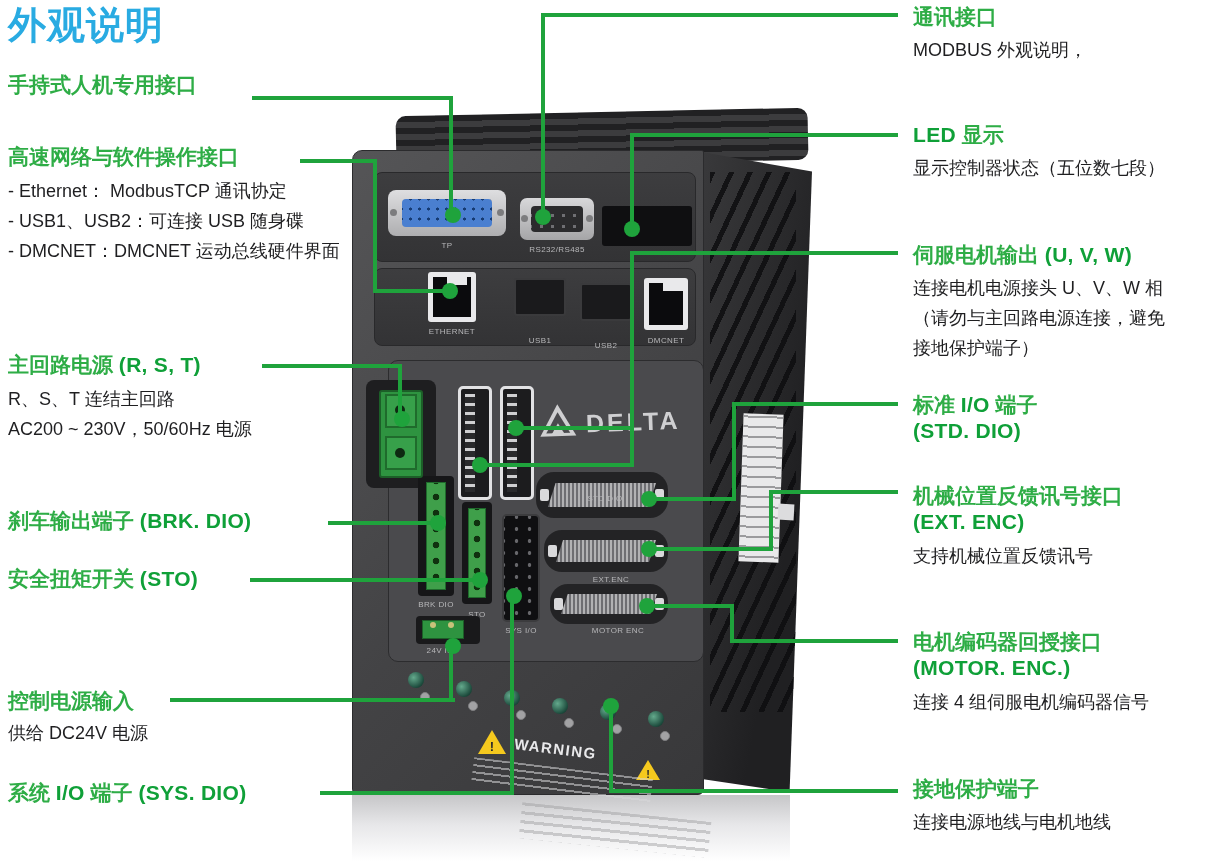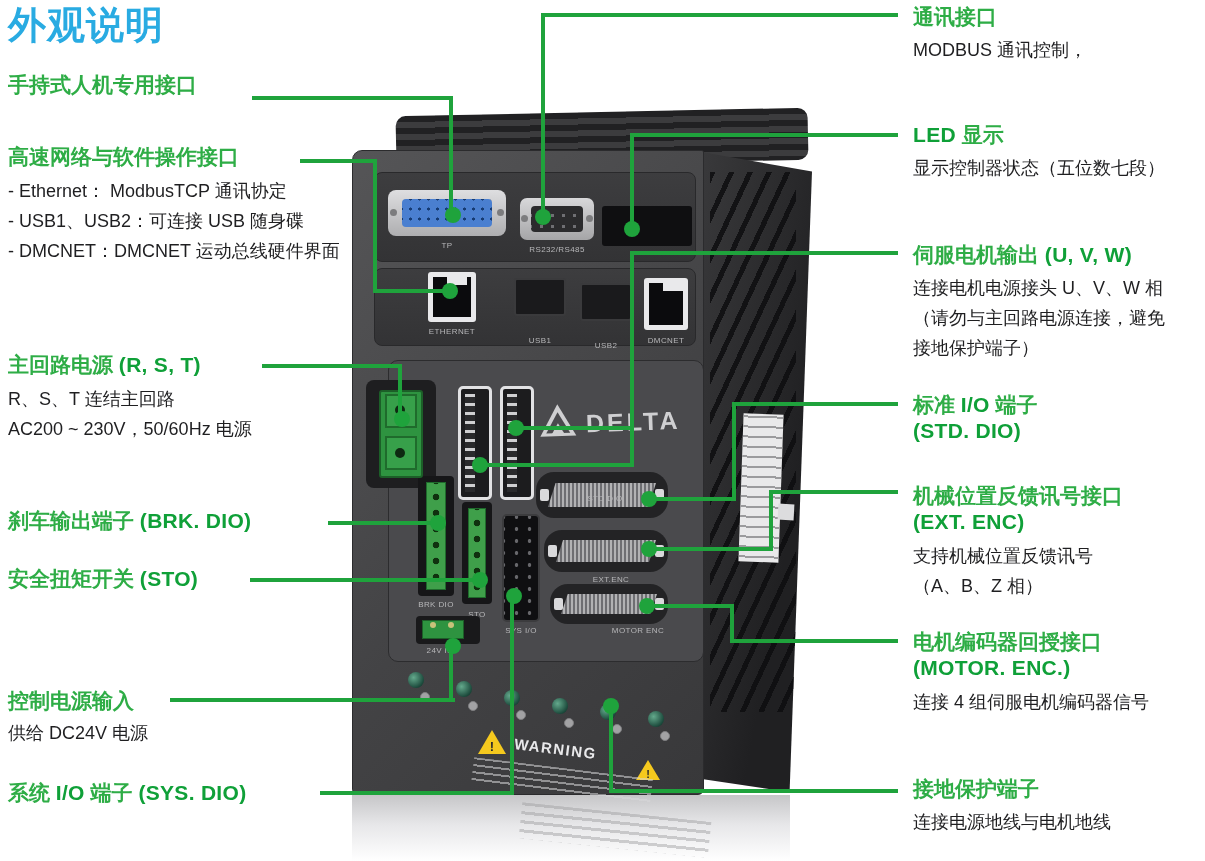--- a/index.html
+++ b/index.html
@@ -133,21 +133,21 @@
     <div class="co-h"><span>控制电源输入</span></div>
     <div class="co-d" style="margin-top:4px">供给 DC24V 电源</div>
   </div>
 
   <div class="co" style="left:8px;top:780px">
     <div class="co-h"><span>系统 </span><span class="seg-b">I/O</span><span> 端子 </span><span class="seg-b">(SYS. DIO)</span></div>
   </div>
 
   <div class="co" style="left:913px;top:4px">
     <div class="co-h"><span>通讯接口</span></div>
-    <div class="co-d" style="margin-top:5px">MODBUS 通讯控制，</div>
+    <div class="co-d" style="margin-top:5px">MODBUS 外观说明，</div>
   </div>
 
   <div class="co" style="left:913px;top:122px">
     <div class="co-h"><span class="seg-b">LED</span><span> 显示</span></div>
     <div class="co-d" style="margin-top:5px">显示控制器状态（五位数七段）</div>
   </div>
 
   <div class="co" style="left:913px;top:242px">
     <div class="co-h"><span>伺服电机输出 </span><span class="seg-b">(U, V, W)</span></div>
     <div class="co-d" style="margin-top:5px">连接电机电源接头 U、V、W 相</div>
@@ -157,21 +157,20 @@
 
   <div class="co" style="left:913px;top:392px">
     <div class="co-h"><span>标准 </span><span class="seg-b">I/O</span><span> 端子</span></div>
     <div class="co-h"><span class="seg-b">(STD. DIO)</span></div>
   </div>
 
   <div class="co" style="left:913px;top:483px">
     <div class="co-h"><span>机械位置反馈讯号接口</span></div>
     <div class="co-h"><span class="seg-b">(EXT. ENC)</span></div>
     <div class="co-d" style="margin-top:6px">支持机械位置反馈讯号</div>
-    <div class="co-d">（A、B、Z 相）</div>
   </div>
 
   <div class="co" style="left:913px;top:629px">
     <div class="co-h"><span>电机编码器回授接口</span></div>
     <div class="co-h"><span class="seg-b">(MOTOR. ENC.)</span></div>
     <div class="co-d" style="margin-top:6px">连接 4 组伺服电机编码器信号</div>
   </div>
 
   <div class="co" style="left:913px;top:776px">
     <div class="co-h"><span>接地保护端子</span></div>
@@ -258,21 +257,21 @@
     <div class="scsi-clip" style="left:4px;top:15px"></div>
     <div class="scsi-clip" style="right:4px;top:15px"></div>
   </div>
   <div class="port-label" style="left:566px;top:575px;width:90px">EXT.ENC</div>
 
   <div class="scsi" style="left:550px;top:584px;width:118px;height:40px">
     <div class="scsi-metal" style="left:11px;top:10px;width:96px;height:20px"></div>
     <div class="scsi-clip" style="left:4px;top:14px"></div>
     <div class="scsi-clip" style="right:4px;top:14px"></div>
   </div>
-  <div class="port-label" style="left:588px;top:626px;width:100px">MOTOR ENC</div>
+  <div class="port-label" style="left:568px;top:626px;width:100px">MOTOR ENC</div>
 
   <div class="gterm" style="left:418px;top:476px;width:36px;height:120px">
       <div class="gstrip"></div>
     </div>
   <div class="port-label" style="left:404px;top:600px;width:64px">BRK DIO</div>
   <div class="gterm" style="left:462px;top:502px;width:30px;height:102px">
       <div class="gstrip" style="left:6px;width:18px"></div>
     </div>
   <div class="port-label" style="left:452px;top:610px;width:50px">STO</div>
   <div class="sysio"></div>

